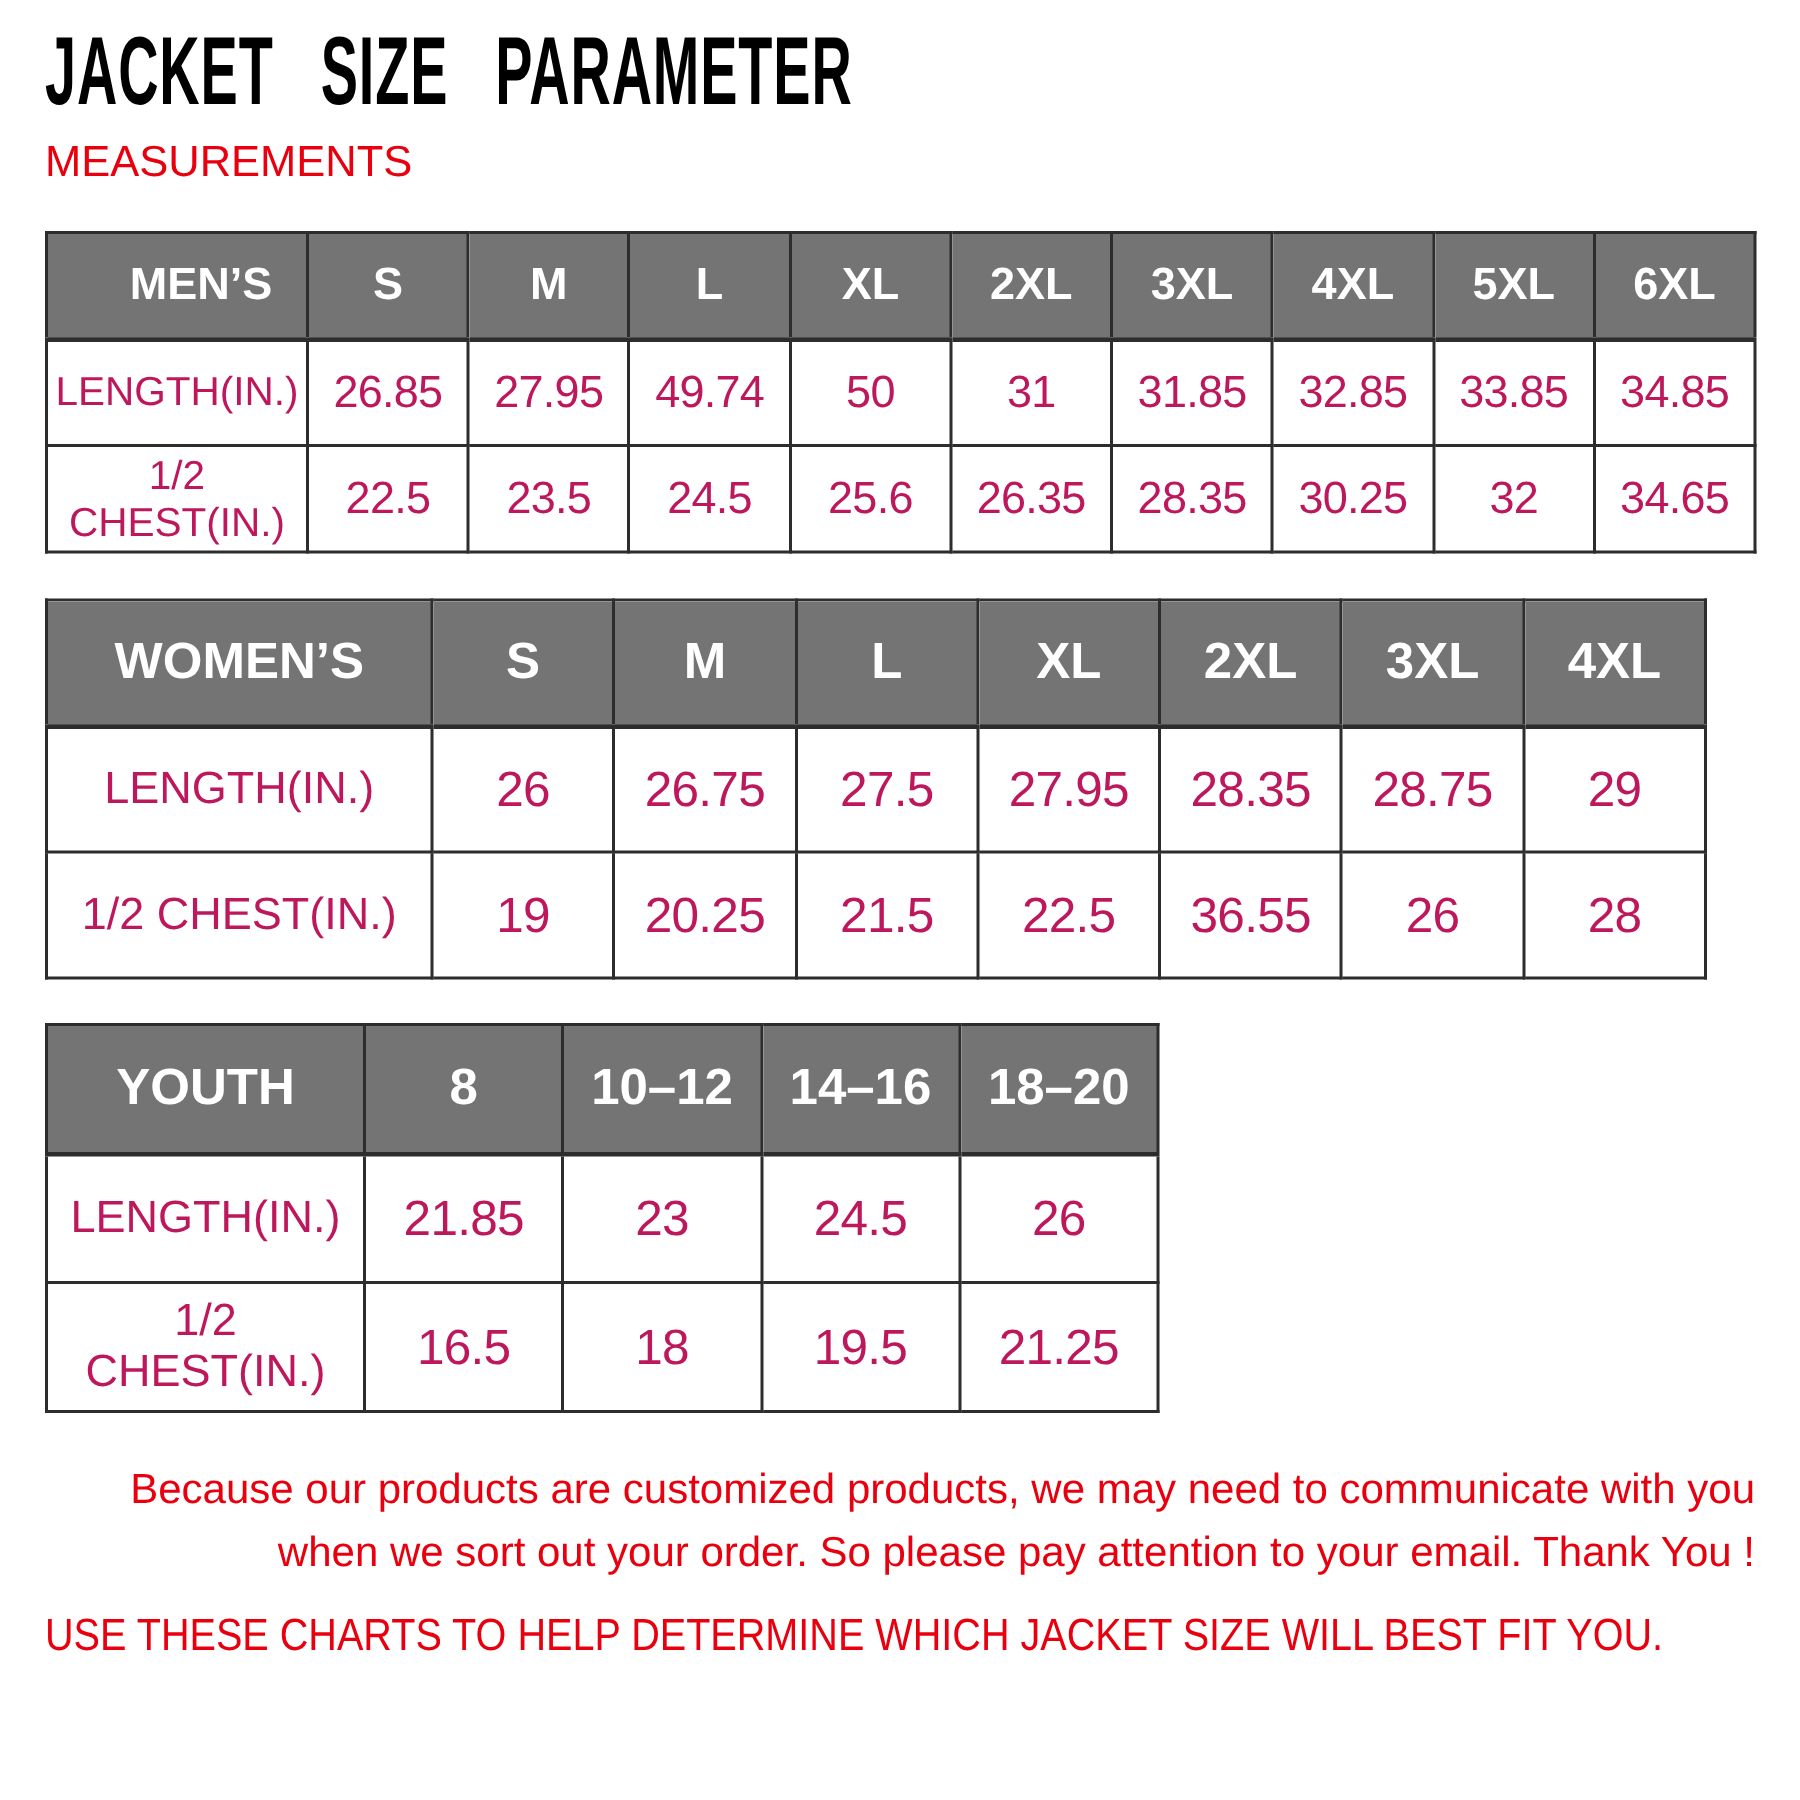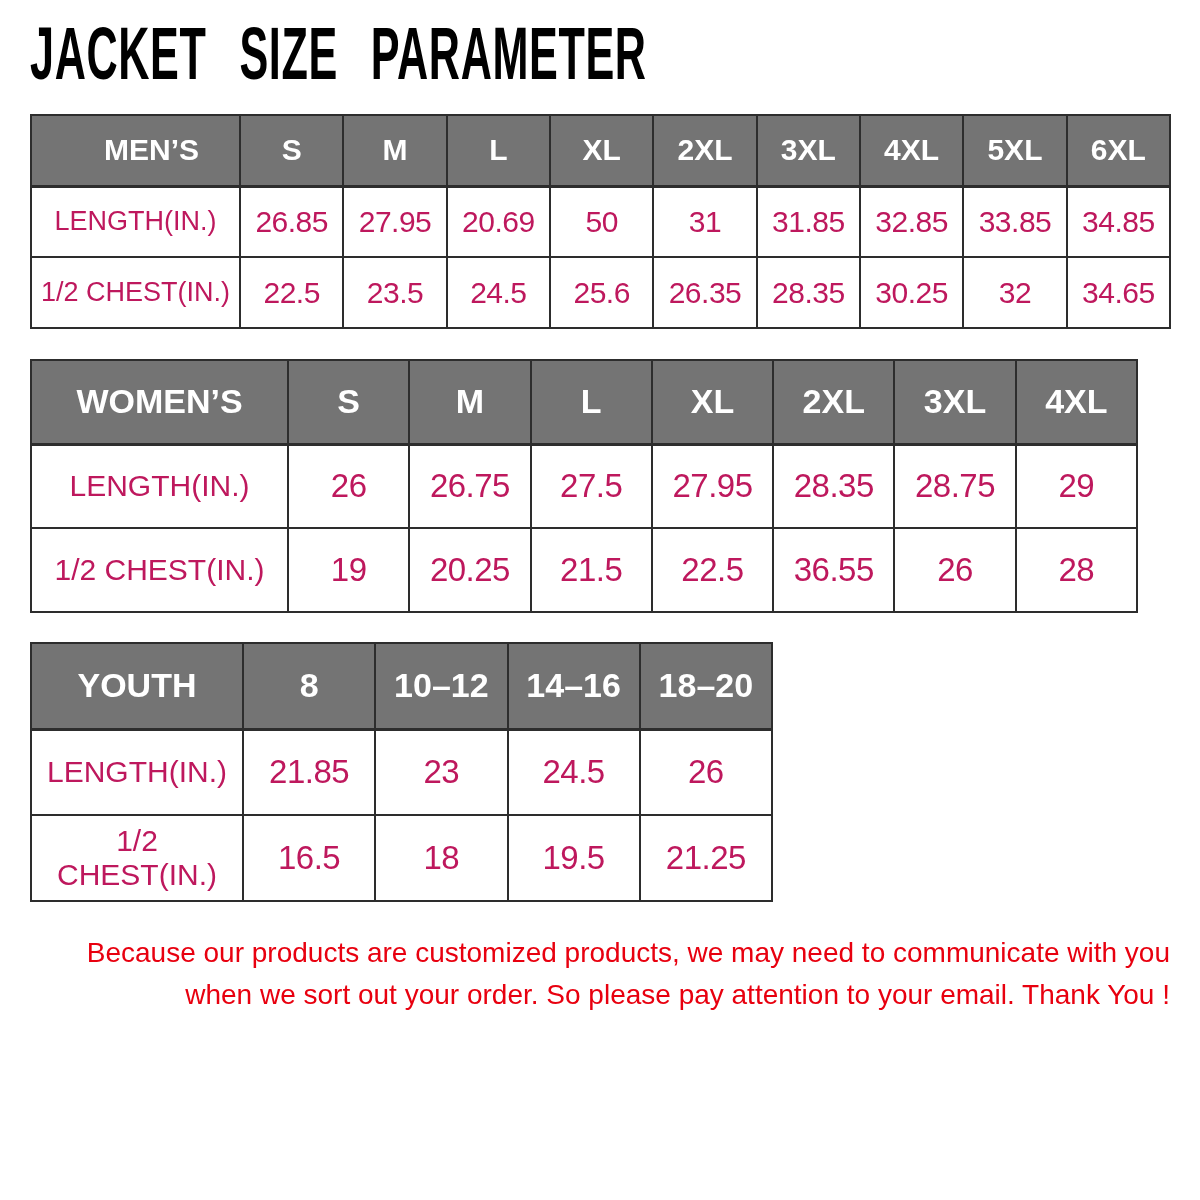--- a/index.html
+++ b/index.html
@@ -10,21 +10,21 @@
     background: #ffffff;
     font-family: "Liberation Sans", sans-serif;
     color: #151515;
     overflow: hidden;
   }
   .page { padding: 16px 30px 0 30px; }
 
   
   .title {
     margin: 0 0 10px 0;
-    font-size: 72px;
+    font-size: 62px;
     line-height: 1.0;
     font-weight: bold;
     color: #000000;
     white-space: nowrap;
   }
   .title .squeeze {
     display: inline-block;
     transform: scale(0.60, 1.04);
     transform-origin: left top;
     letter-spacing: 1px;
@@ -59,21 +59,21 @@
     color: #ffffff;
     font-weight: bold;
     border-bottom-width: 3px;
   }
   table.size-table td { color: #be185d; letter-spacing: -0.5px; }
   table.size-table td.row-label { letter-spacing: 0; }
 
   .t-mens { width: 1141px; margin-bottom: 30px; }
   .t-mens tr { height: 71px; }
   .t-mens th { font-size: 30px; }
-  .t-mens th.group { width: 209px; padding-left: 32px; }
+  .t-mens th.group { width: 174px; padding-left: 32px; }
   .t-mens td { font-size: 30px; }
   .t-mens td.row-label { font-size: 27px; }
 
   .t-womens { width: 1108px; margin-bottom: 29px; }
   .t-womens tr { height: 84px; padding-left: 44px; }
   .t-womens th { font-size: 34px; }
   .t-womens th.group { width: 257px; }
   .t-womens td { font-size: 33px; }
   .t-womens td.row-label { font-size: 30px; }
 
@@ -104,20 +104,21 @@
   }
 </style>
 </head>
 <body>
 
 <div class="page">
 
   <h1 class="title"><span class="squeeze">JACKET SIZE PARAMETER</span></h1>
 
   <div class="top-note red">
+    <div>MEASUREMENTS</div>
   </div>
 
   <table class="size-table t-mens">
       <thead>
         <tr>
           <th class="group">MEN’S</th>
           <th>S</th>
           <th>M</th>
           <th>L</th>
           <th>XL</th>
@@ -126,21 +127,21 @@
           <th>4XL</th>
           <th>5XL</th>
           <th>6XL</th>
         </tr>
       </thead>
       <tbody>
         <tr>
           <td class="row-label">LENGTH(IN.)</td>
           <td>26.85</td>
           <td>27.95</td>
-          <td>20.69</td>
+          <td>49.74</td>
           <td>50</td>
           <td>31</td>
           <td>31.85</td>
           <td>32.85</td>
           <td>33.85</td>
           <td>34.85</td>
         </tr>
         <tr>
           <td class="row-label">1/2 CHEST(IN.)</td>
           <td>22.5</td>
@@ -219,14 +220,15 @@
           <td>21.25</td>
         </tr>
       </tbody>
     </table>
 
   <div class="footer-note red">
     <div>Because our products are customized products, we may need to communicate with you</div>
     <div>when we sort out your order. So please pay attention to your email. Thank You !</div>
   </div>
 
+  <p class="usage-line red"><span class="squeeze">USE THESE CHARTS TO HELP DETERMINE WHICH JACKET SIZE WILL BEST FIT YOU.</span></p>
 
 </div>
 
 </body></html>

